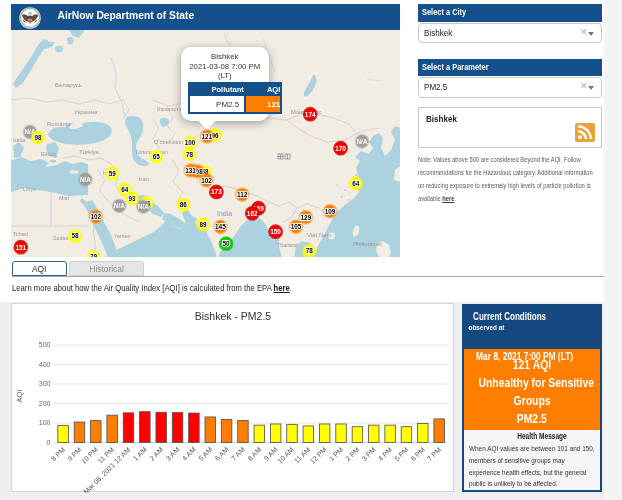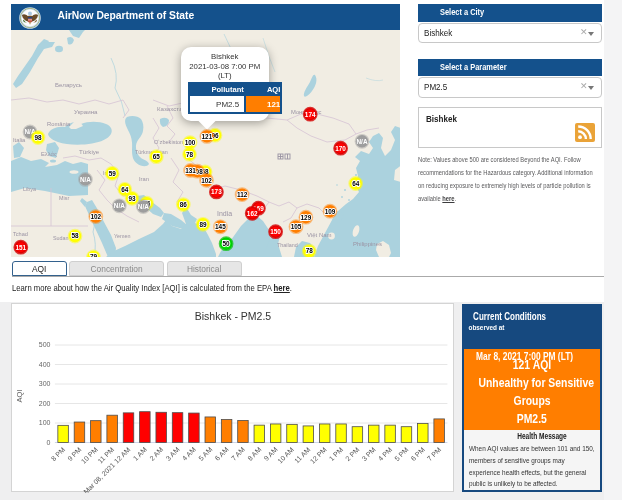--- a/index.html
+++ b/index.html
@@ -12,21 +12,21 @@
 .popup { left:181px; top:47px; width:87.5px; height:74px; background:#fff; border-radius:10px; box-shadow:0 2px 10px rgba(0,0,0,0.35); z-index:5; }
 .popup .tip { position:absolute; left:20px; top:68px; width:12px; height:12px; background:#fff; transform:rotate(45deg); }
 .popup .t1 { position:absolute; top:5px; width:100%; text-align:center; font-size:7.8px; color:#333; line-height:9.5px; }
 .ptable { position:absolute; left:7.4px; top:35.3px; width:71px; border-collapse:collapse; z-index:2; }
 .ptable td { border:2px solid #14518c; text-align:center;padding-left:21px; }
 .ptable .hd td { background:#14518c; color:#fff; font-weight:bold; font-size:7.6px; height:12px; border-bottom-width:0; }
 .ptable .dr td { font-size:8px; height:18px; }
 .nar { display:inline-block; transform:scaleX(0.8); transform-origin:0 50%; white-space:nowrap; }
 .narc { display:inline-block; transform:scaleX(0.8); transform-origin:50% 50%; white-space:nowrap; }
 .sb { left:417.5px; width:184px; }
-.sb-bar { background:#14518c; color:#fff; font-weight:bold; font-size:9.3px; height:17.5px; line-height:17.5px; padding-left:22px; }
+.sb-bar { background:#14518c; color:#fff; font-weight:bold; font-size:9.3px; height:17.5px; line-height:17.5px; padding-left:4px; }
 .sb-dd { background:#fff; border:1px solid #c8c8c8; border-radius:4px; height:20.5px; font-size:9.5px; color:#222; line-height:17px; padding-left:5px; }
 .sb-dd .x { position:absolute; right:13px; top:0; color:#aaa; font-size:9px; }
 .sb-dd .car { position:absolute; right:6.5px; top:8px; width:0; height:0; border-left:3.5px solid transparent; border-right:3.5px solid transparent; border-top:4px solid #777; }
 .rss-box { left:417.5px; top:107px; width:184px; height:41px; background:#fff; border:1px solid #c8c8c8; }
 .rss-box b { position:absolute; left:7px; top:5px; font-size:9.5px; color:#222; display:inline-block; transform:scaleX(0.85); transform-origin:0 0; }
 .note { left:417.5px; top:153px; width:200px; font-size:7.9px; color:#5a5a5c; line-height:13px; }
 .note div { white-space:nowrap; transform:scaleX(0.73); transform-origin:0 50%; }
 .note b { color:#3c3c3e; }
 .tabs { left:11.6px; top:261.3px; height:15px; }
 .tab { float:left; height:15px; line-height:14px; text-align:center; font-size:8.4px; border:1px solid #cfcfcf; border-radius:3px 3px 0 0; background:#e6e6e6; color:#8a8a8a; margin-right:2.5px; }
@@ -348,21 +348,20 @@
   </div>
 <div class="abs note">
     <div>Note: Values above 500 are considered Beyond the AQI. Follow</div>
     <div>recommendations for the Hazardous category. Additional information</div>
     <div>on reducing exposure to extremely high levels of particle pollution is</div>
     <div>available <b><u>here</u></b>.</div>
   </div>
 
 <div class="abs tabs">
   <div class="tab on" style="width:55px">AQI</div>
-  <div class="tab" style="width:95px">Concentration</div>
   <div class="tab" style="width:75px">Historical</div>
 </div>
 <div class="abs tabline"></div>
 <div class="abs learn">Learn more about how the Air Quality Index [AQI] is calculated from the EPA <b><u>here</u></b>.</div>
 
 <div class="abs chart">
     <svg width="443" height="189" viewBox="0 0 443 189" style="display:block" font-family="&quot;Liberation Sans&quot;,sans-serif">
       <text x="221" y="16" font-size="10.5" fill="#333" text-anchor="middle">Bishkek - PM2.5</text>
       <line x1="42.9" y1="138.5" x2="435.4" y2="138.5" stroke="#ccd6eb" stroke-width="1"></line>
       <text x="38.5" y="140.8" font-size="7" fill="#666" text-anchor="end">0</text>

